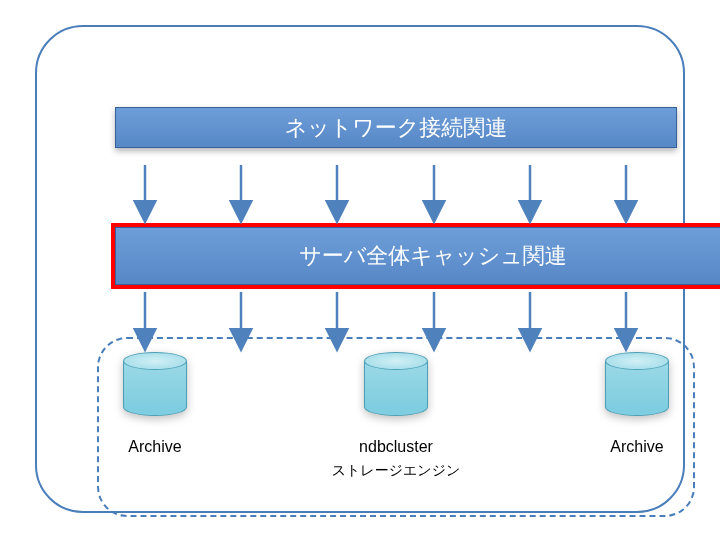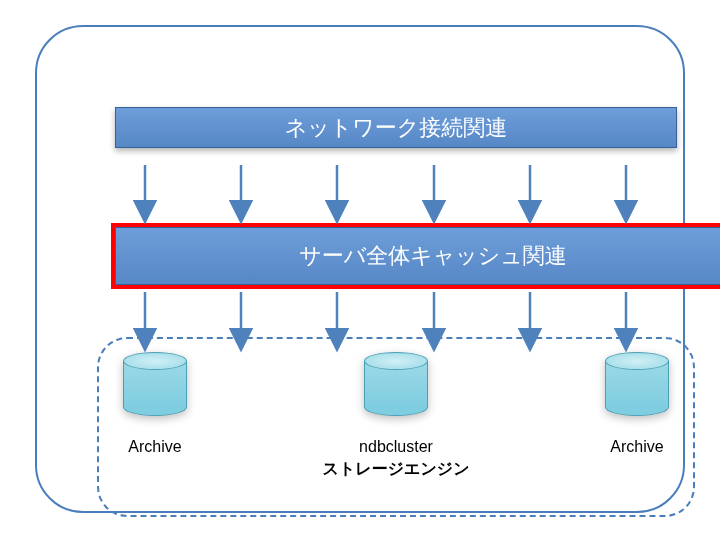--- a/index.html
+++ b/index.html
@@ -53,22 +53,22 @@
     position: absolute;
     left: 60px; top: 310px;
     width: 598px; height: 180px;
     border: 2px dashed #4a7ebb;
     border-radius: 30px;
   }
   .storage-title {
     position: absolute;
     left: 0; right: 0; bottom: 35px;
     text-align: center;
-    font-weight: bold;
-    font-size: 16px;
+    font-weight: normal;
+    font-size: 14px;
     color: #000;
   }
   .cylinders {
     position: absolute;
     left: 78px; top: 325px; width: 562px;
     display: flex; justify-content: space-between;
   }
   .cyl-col {
     display: flex; flex-direction: column; align-items: center;
     width: 80px;

